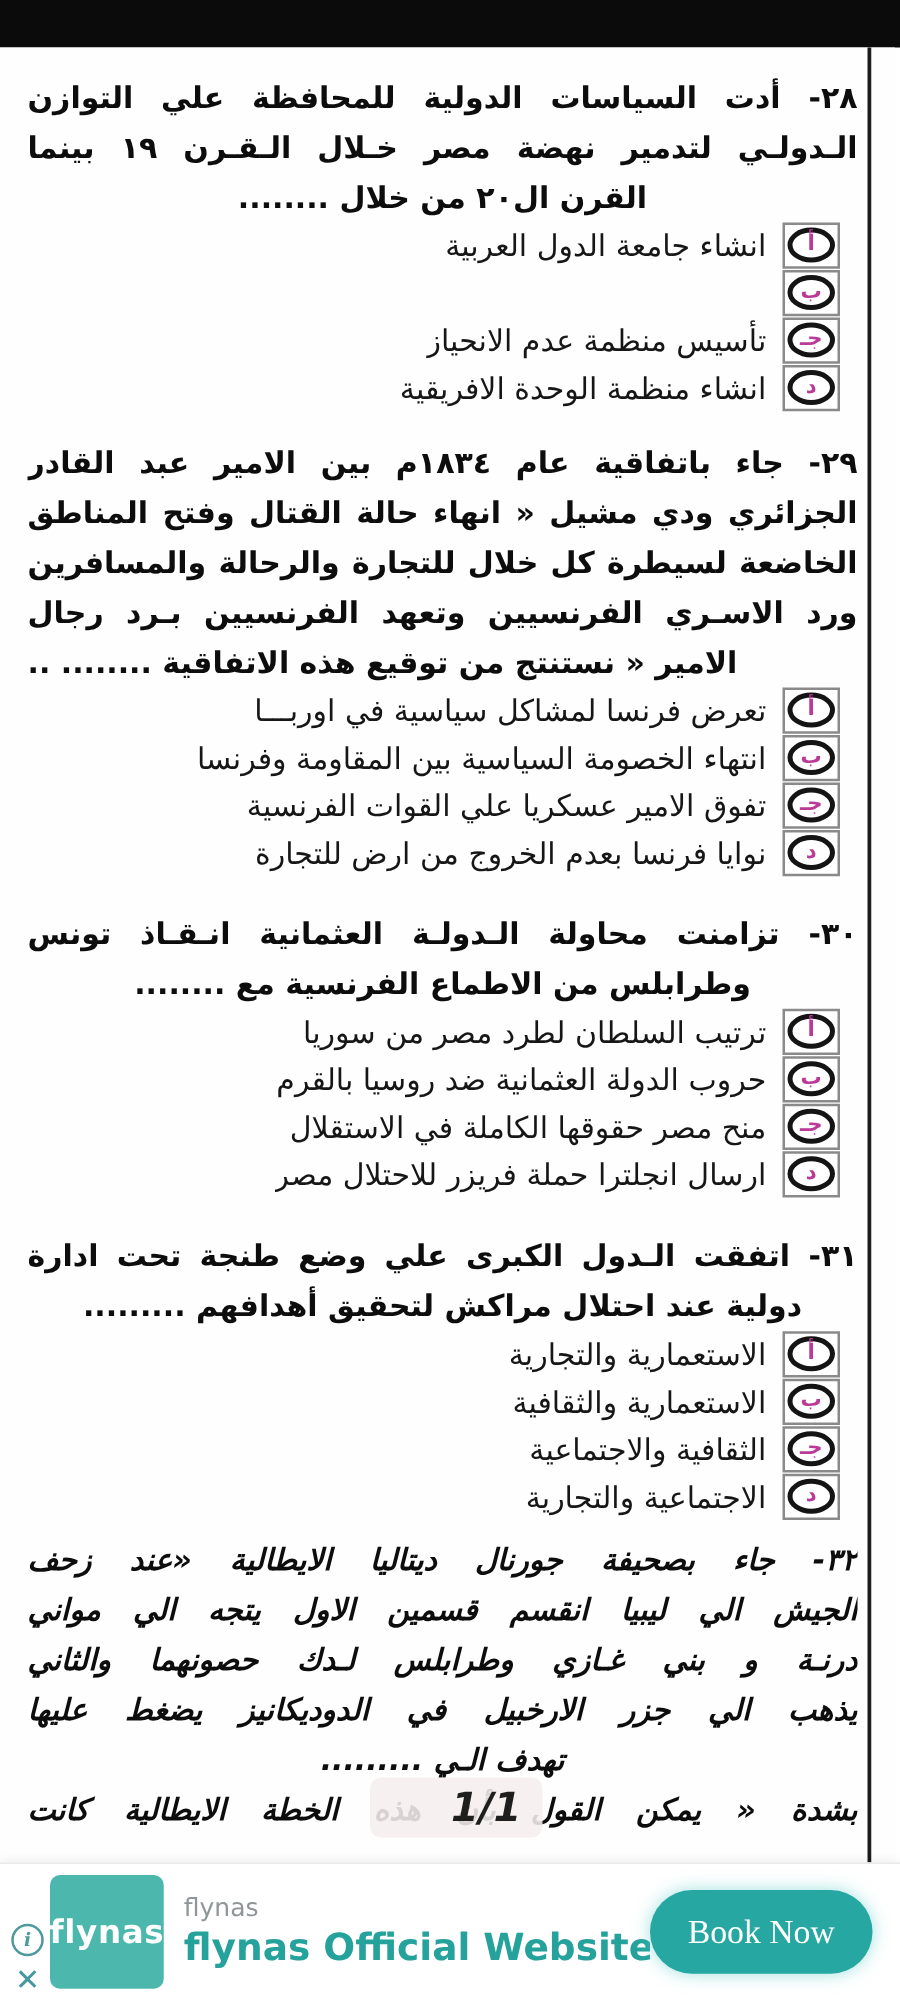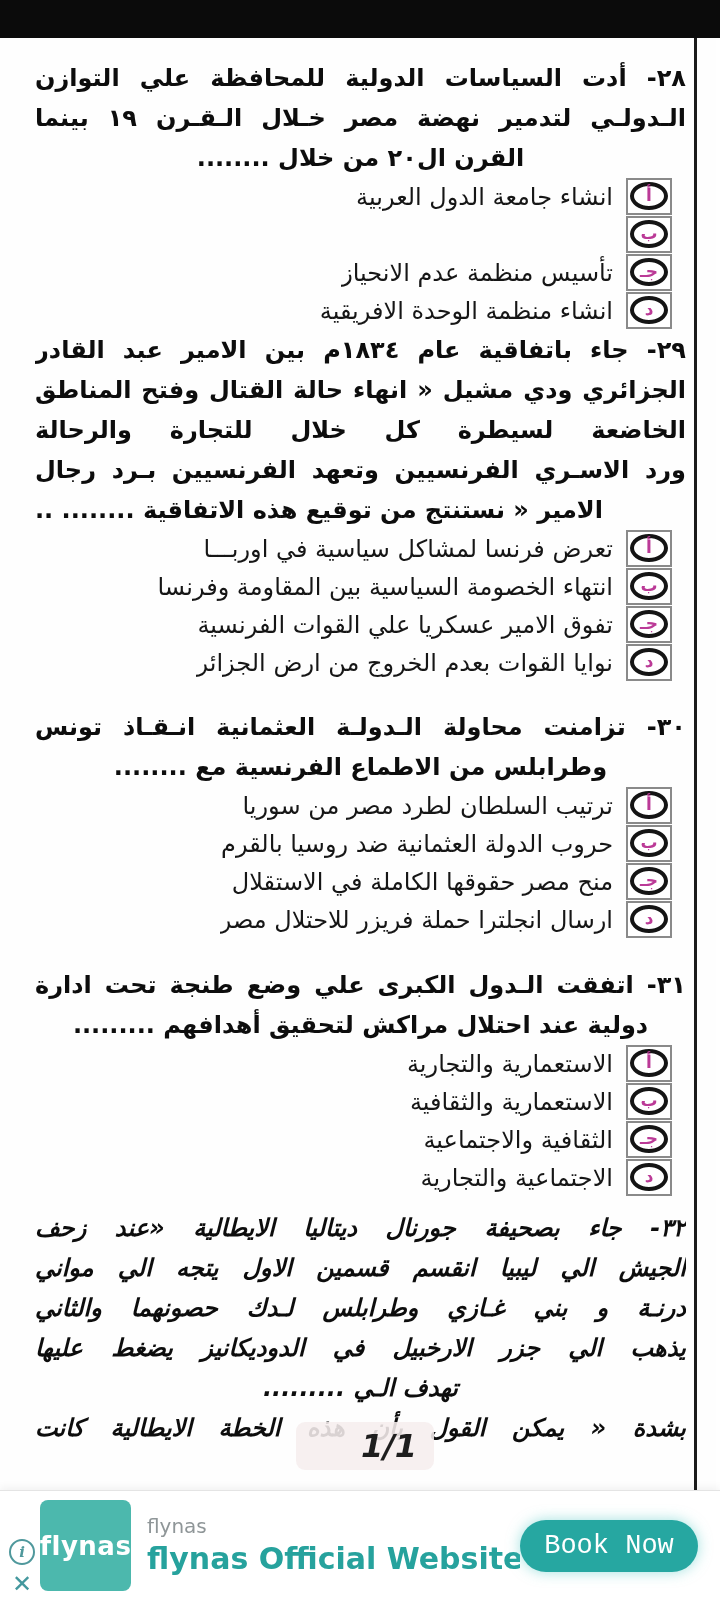--- a/index.html
+++ b/index.html
@@ -7,25 +7,25 @@
     width:720px;height:1600px;position:relative;overflow:hidden;
     background:#ffffff;
     font-family:"DejaVu Sans", sans-serif;
   }
   
   .topbar{position:absolute;left:0;top:0;width:720px;height:38px;background:#0b0b0b;}
   
   .page{
     position:absolute;left:0;top:38px;width:716px;height:1562px;
     background:#fefefe;direction:rtl;
-    padding:20px 30px 0 35px;box-sizing:border-box;overflow:hidden;
+    padding:20px 30px 0 22px;box-sizing:border-box;overflow:hidden;
   }
   .page-rule{position:absolute;left:694px;top:38px;width:3px;height:1452px;background:#1c1c1c;}
   .question{color:#0d0d0d;}
-  .q29{} .q30{margin-top:25px;} .q31{margin-top:26px;} .q32{margin-top:11px;font-style:italic;}
+  .q29{margin-top:20px;} .q30{margin-top:25px;} .q31{margin-top:26px;} .q32{margin-top:11px;font-style:italic;}
   .ln{
     height:40px;line-height:40px;font-size:24px;font-weight:bold;
     overflow:hidden;white-space:normal;color:#0d0d0d;
   }
   .j{text-align:justify;text-align-last:justify;}
   .c{text-align:center;text-align-last:center;}
   .l{text-align:left;text-align-last:left;}
   .opts{padding-left:2px;}
   .opt{
     display:flex;flex-direction:row;align-items:center;height:38px;
@@ -84,23 +84,23 @@
   .ad-texts{
     display:flex;flex-direction:column;justify-content:center;gap:6px;
     margin-left:16px;flex:1 1 auto;overflow:hidden;
   }
   .ad-brand{color:#8f9698;font-size:20px;line-height:1;}
   .ad-headline{
     color:#26a29d;font-size:30px;font-weight:bold;line-height:1.1;
     white-space:nowrap;overflow:hidden;cursor:pointer;
   }
   .ad-cta{
-    flex:0 0 auto;width:178px;height:52px;border:none;border-radius:34px;
+    flex:0 0 auto;width:178px;height:67px;border:none;border-radius:34px;
     background:#26a7a1;color:#ffffff;font-size:27px;
-    font-family:Liberation Mono, monospace;cursor:pointer;
+    font-family:Liberation Serif, serif;cursor:pointer;
     box-shadow:0 0 14px rgba(84,201,196,0.55);
   }
 </style>
 </head>
 <body>
 
 <div class="topbar"></div>
 
 <div class="page">
 
@@ -173,21 +173,21 @@
             </span>
           </span>
         <span class="opt-text">تفوق الامير عسكريا علي القوات الفرنسية</span>
       </div>
       <div class="opt">
         <span class="marker">
             <span class="oval">
               <span class="letter">د</span>
             </span>
           </span>
-        <span class="opt-text">نوايا القوات بعدم الخروج من ارض الجزائر</span>
+        <span class="opt-text">نوايا فرنسا بعدم الخروج من ارض للتجارة</span>
       </div>
     </div>
   </section>
 
   <section class="question q30">
     <div class="ln j">٣٠- تزامنت محاولة الـدولـة العثمانية انـقـاذ تونس</div>
     <div class="ln c">وطرابلس من الاطماع الفرنسية مع ........</div>
     <div class="opts">
       <div class="opt">
         <span class="marker">

